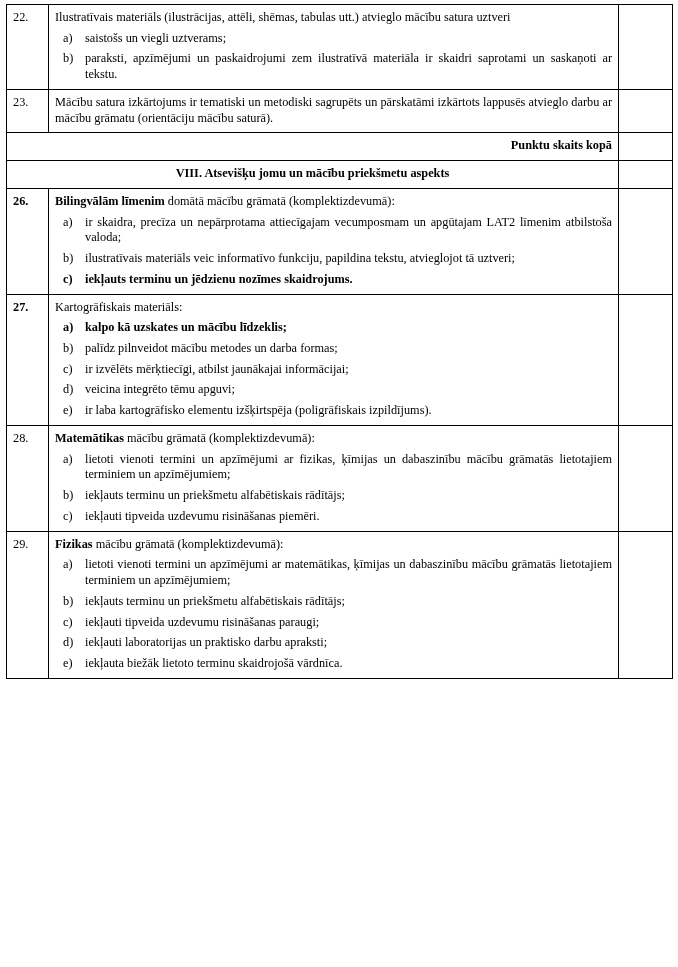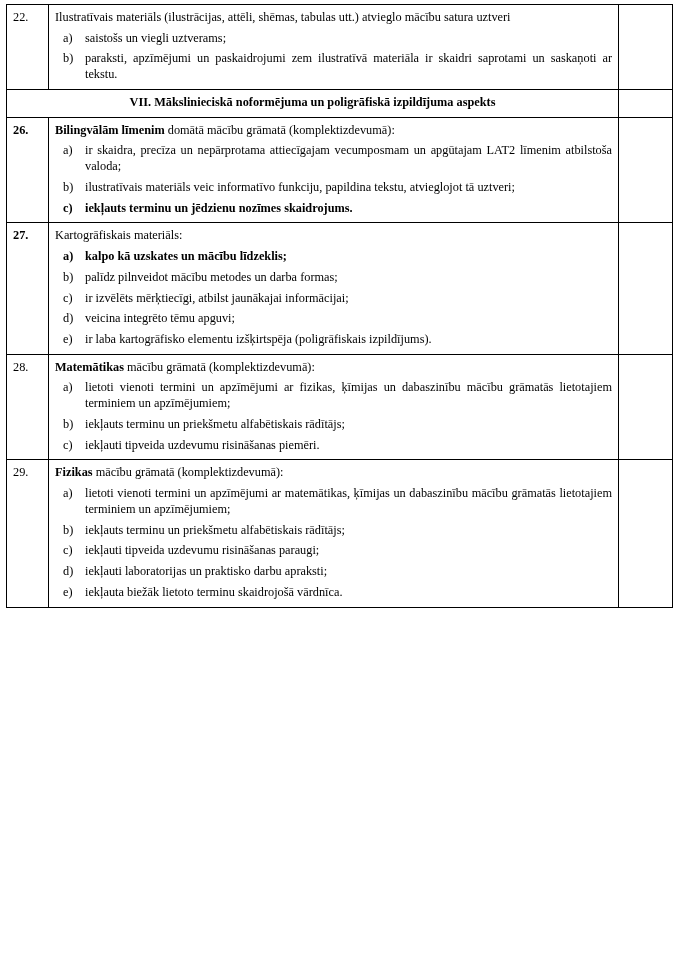--- a/index.html
+++ b/index.html
@@ -101,21 +101,32 @@
           <td class="body">
             <div class="p">Ilustratīvais materiāls (ilustrācijas, attēli, shēmas, tabulas utt.) atvieglo mācību satura uztveri</div>
             <ul class="sublist">
               <li><span class="lbl">a)</span><span>saistošs un viegli uztverams;</span></li>
               <li><span class="lbl">b)</span><span>paraksti, apzīmējumi un paskaidrojumi zem ilustratīvā materiāla ir skaidri saprotami un saskaņoti ar tekstu.</span></li>
             </ul>
           </td>
           <td class="mark">&nbsp;</td>
         </tr>
         <tr>
-          <td class="section" colspan="2">VII. Mākslinieciskā noformējuma un poligrāfiskā izpildījuma aspekts</td>
+          <td class="num">23.</td>
+          <td class="body">
+            <div class="p">Mācību satura izkārtojums ir tematiski un metodiski sagrupēts un pārskatāmi izkārtots lappusēs atvieglo darbu ar mācību grāmatu (orientāciju mācību saturā).</div>
+          </td>
+          <td class="mark">&nbsp;</td>
+        </tr>
+        <tr>
+          <td class="total" colspan="2">Punktu skaits kopā</td>
+          <td class="mark">&nbsp;</td>
+        </tr>
+        <tr>
+          <td class="section" colspan="2">VIII. Atsevišķu jomu un mācību priekšmetu aspekts</td>
           <td class="mark">&nbsp;</td>
         </tr>
         <tr>
           <td class="num bold">26.</td>
           <td class="body">
             <div class="p"><span class="b">Bilingvālām līmenim</span><span> domātā mācību grāmatā (komplektizdevumā):</span></div>
             <ul class="sublist">
               <li><span class="lbl">a)</span><span>ir skaidra, precīza un nepārprotama attiecīgajam vecumposmam un apgūtajam LAT2 līmenim atbilstoša valoda;</span></li>
               <li><span class="lbl">b)</span><span>ilustratīvais materiāls veic informatīvo funkciju, papildina tekstu, atvieglojot tā uztveri;</span></li>
               <li class="bold"><span class="lbl">c)</span><span>iekļauts terminu un jēdzienu nozīmes skaidrojums.</span></li>

